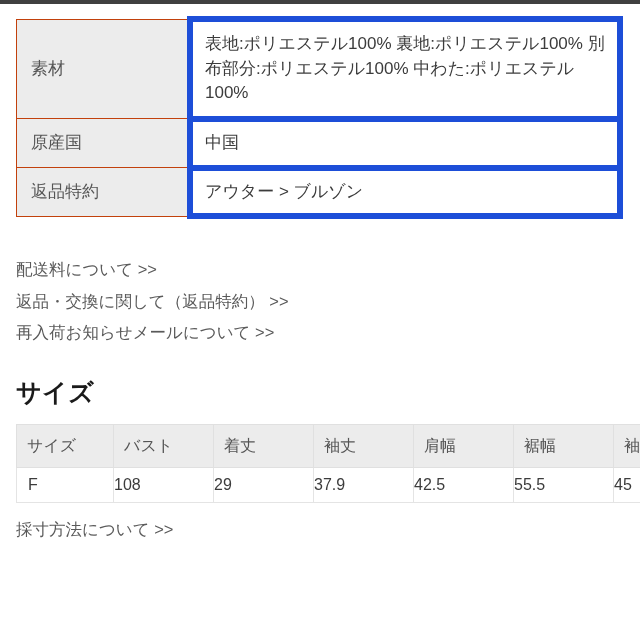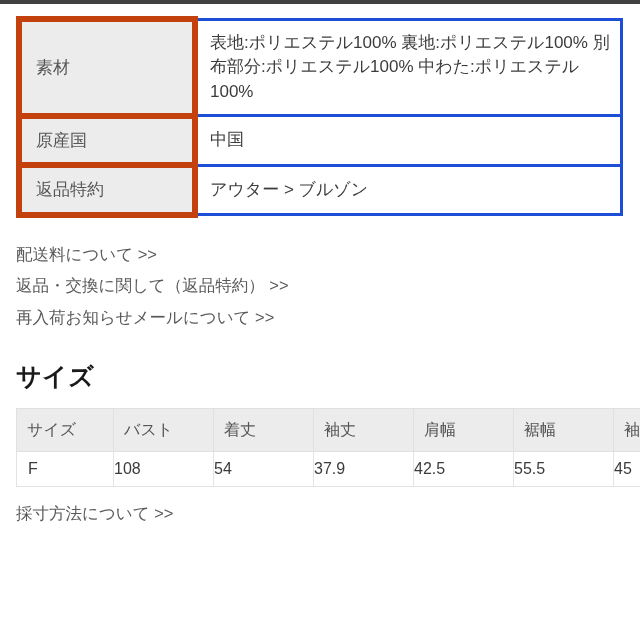--- a/index.html
+++ b/index.html
@@ -32,48 +32,48 @@
   .spec-table {
     margin: 12px 17px 0 16px;
     border-collapse: collapse;
     width: 607px;
     table-layout: fixed;
   }
   .spec-table tr { }
   .spec-table th {
     width: 152px;
     background: #ececec;
-    border: 6px solid #c2410c;
+    border: 1px solid #c2410c;
     color: #555555;
     font-weight: normal;
     font-size: 17px;
     text-align: left;
     padding: 9px 4px 9px 14px;
     vertical-align: middle;
     line-height: 1.5;
   }
   .spec-table td {
     background: #ffffff;
-    border: 3px solid #1d4ed8;
+    border: 6px solid #1d4ed8;
     color: #3c3c3c;
     font-size: 17px;
     text-align: left;
     padding: 9px 10px 9px 12px;
     vertical-align: middle;
     line-height: 1.45;
   }
   .spec-table tr.material th,
   .spec-table tr.material td {
     padding-top: 10px;
     padding-bottom: 10px;
   }
 
   
   .links {
-    margin: 22px 0 0 16px;
+    margin: 36px 0 0 16px;
   }
   .link-line {
     font-size: 16.5px;
     color: #5a5a5a;
     line-height: 1.0;
     padding: 6px 0 9px 0;
     cursor: pointer;
     display: block;
     width: fit-content;
   }
@@ -173,21 +173,21 @@
         <th class="col-std">袖丈</th>
         <th class="col-std">肩幅</th>
         <th class="col-std">裾幅</th>
         <th class="col-last">袖ぐり</th>
       </tr>
     </thead>
     <tbody>
       <tr>
         <td class="first-col">F</td>
         <td>108</td>
-        <td>54</td>
+        <td>29</td>
         <td>37.9</td>
         <td>42.5</td>
         <td>55.5</td>
         <td>45</td>
       </tr>
     </tbody>
   </table>
 
   <span class="measure-link">採寸方法について &gt;&gt;</span>
 

